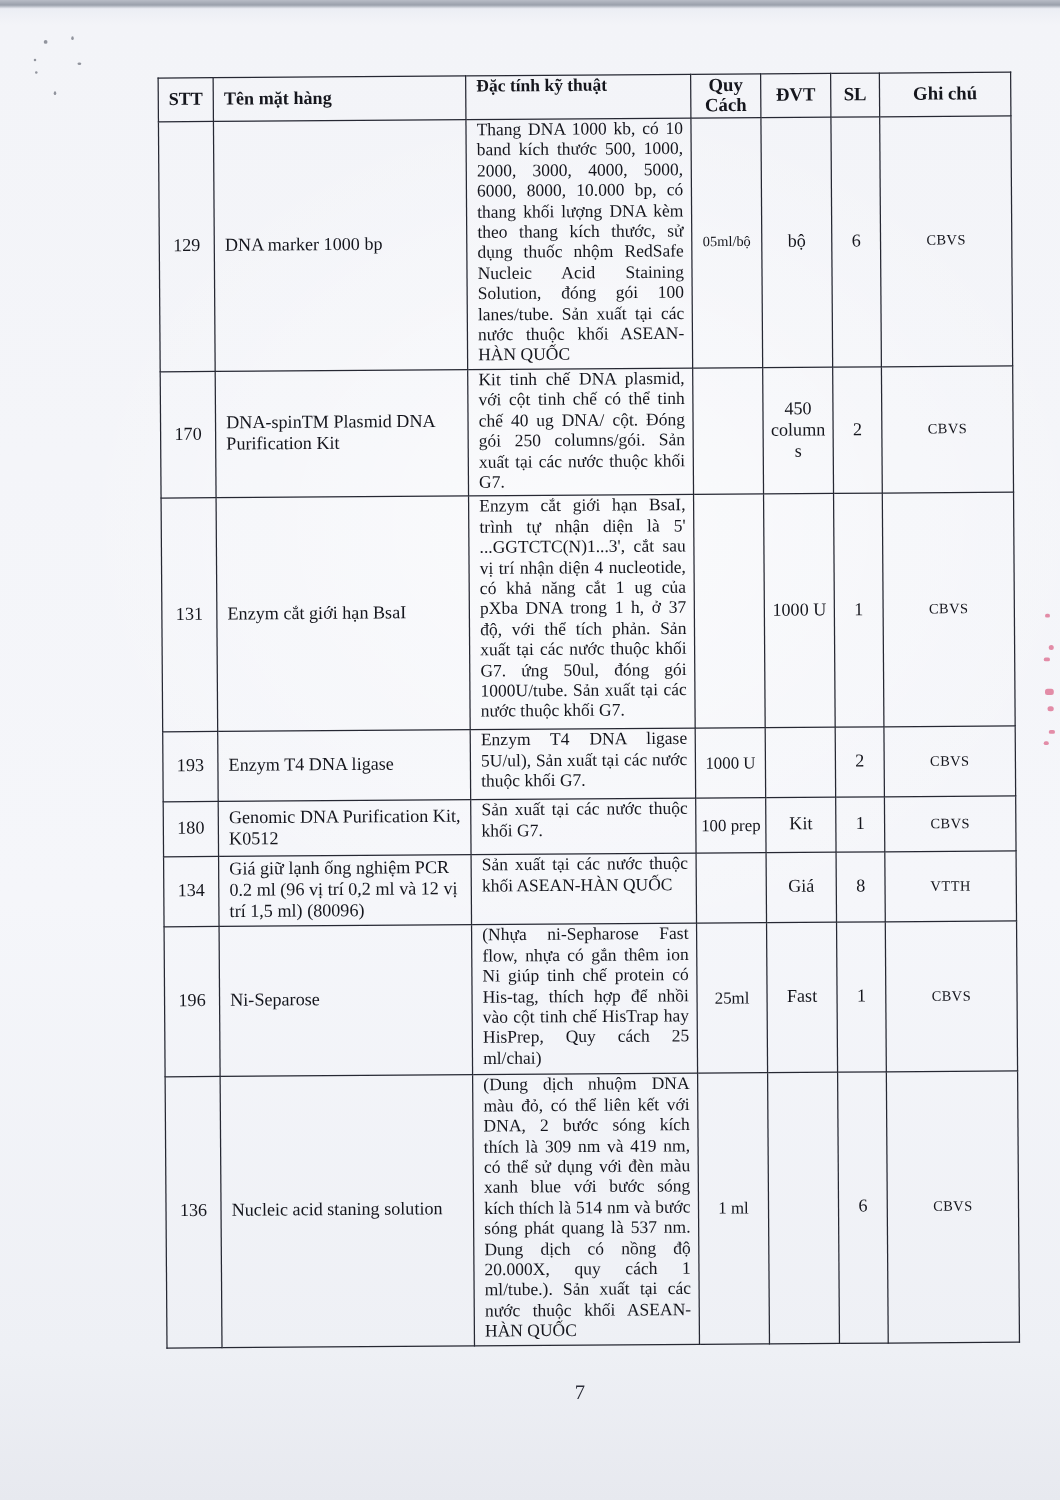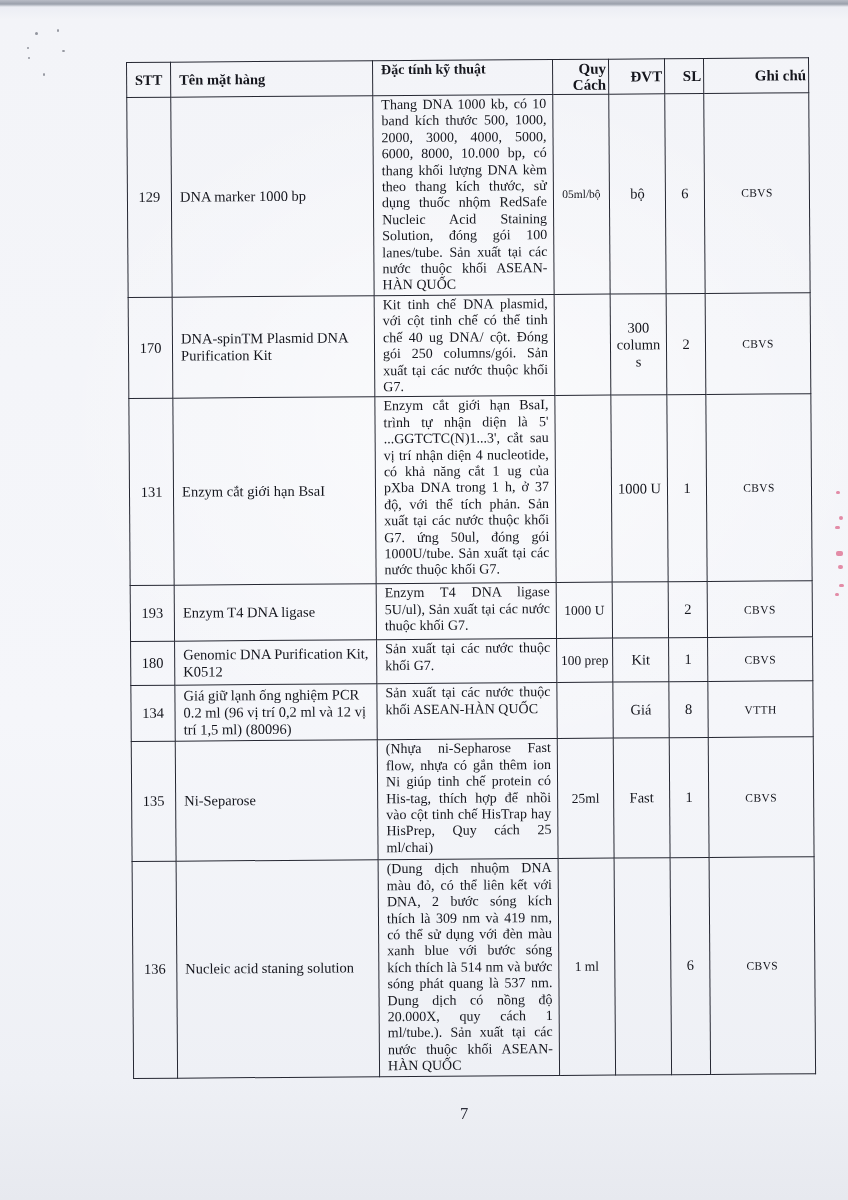--- a/index.html
+++ b/index.html
@@ -26,21 +26,21 @@
   table{
     border-collapse:collapse;table-layout:fixed;width:682px;
     background:transparent;
   }
   th,td{
     border:1.5px solid #262833;
     overflow:hidden;
   }
   thead tr{height:33px;}
   th{
-    font-size:15px;font-weight:bold;text-align:right;vertical-align:middle;
+    font-size:15px;font-weight:bold;text-align:center;vertical-align:middle;
     line-height:16px;padding:1px 2px;
   }
   td{vertical-align:middle;}
   .col-stt{text-align:center;font-size:14.5px;}
   .col-name{text-align:left;font-size:14.5px;line-height:17px;padding:2px 6px 2px 8px;}
   .col-spec{
     text-align:justify;vertical-align:top;
     font-size:14px;line-height:16.4px;padding:1px 6px 1px 8px;
   }
   td.col-quycach{text-align:center;font-size:13.5px;line-height:16px;padding:0 2px;}
@@ -108,21 +108,21 @@
           <td class="col-quycach qc-small">05ml/bộ</td>
           <td class="col-dvt">bộ</td>
           <td class="col-sl">6</td>
           <td class="col-note">CBVS</td>
         </tr>
         <tr style="height: 98px;">
           <td class="col-stt">170</td>
           <td class="col-name">DNA-spinTM Plasmid DNA Purification Kit</td>
           <td class="col-spec">Kit tinh chế DNA plasmid, với cột tinh chế có thể tinh chế 40 ug DNA/ cột. Đóng gói 250 columns/gói. Sản xuất tại các nước thuộc khối G7.</td>
           <td class="col-quycach"></td>
-          <td class="col-dvt">300 columns</td>
+          <td class="col-dvt">450 columns</td>
           <td class="col-sl">2</td>
           <td class="col-note">CBVS</td>
         </tr>
         <tr style="height: 187px;">
           <td class="col-stt">131</td>
           <td class="col-name">Enzym cắt giới hạn BsaI</td>
           <td class="col-spec">Enzym cắt giới hạn BsaI, trình tự nhận diện là 5' ...GGTCTC(N)1...3', cắt sau vị trí nhận diện 4 nucleotide, có khả năng cắt 1 ug của pXba DNA trong 1 h, ở 37 độ, với thể tích phản. Sản xuất tại các nước thuộc khối G7. ứng 50ul, đóng gói 1000U/tube. Sản xuất tại các nước thuộc khối G7.</td>
           <td class="col-quycach"></td>
           <td class="col-dvt">1000 U</td>
           <td class="col-sl">1</td>
@@ -149,21 +149,21 @@
         <tr style="height: 53px;">
           <td class="col-stt">134</td>
           <td class="col-name">Giá giữ lạnh ống nghiệm PCR 0.2 ml (96 vị trí 0,2 ml và 12 vị trí 1,5 ml) (80096)</td>
           <td class="col-spec">Sản xuất tại các nước thuộc khối ASEAN-HÀN QUỐC</td>
           <td class="col-quycach"></td>
           <td class="col-dvt">Giá</td>
           <td class="col-sl">8</td>
           <td class="col-note">VTTH</td>
         </tr>
         <tr style="height: 120px;">
-          <td class="col-stt">135</td>
+          <td class="col-stt">196</td>
           <td class="col-name">Ni-Separose</td>
           <td class="col-spec">(Nhựa ni-Sepharose Fast flow, nhựa có gắn thêm ion Ni giúp tinh chế protein có His-tag, thích hợp để nhồi vào cột tinh chế HisTrap hay HisPrep, Quy cách 25 ml/chai)</td>
           <td class="col-quycach">25ml</td>
           <td class="col-dvt">Fast</td>
           <td class="col-sl">1</td>
           <td class="col-note">CBVS</td>
         </tr>
         <tr style="height: 189px;">
           <td class="col-stt">136</td>
           <td class="col-name">Nucleic acid staning solution</td>

